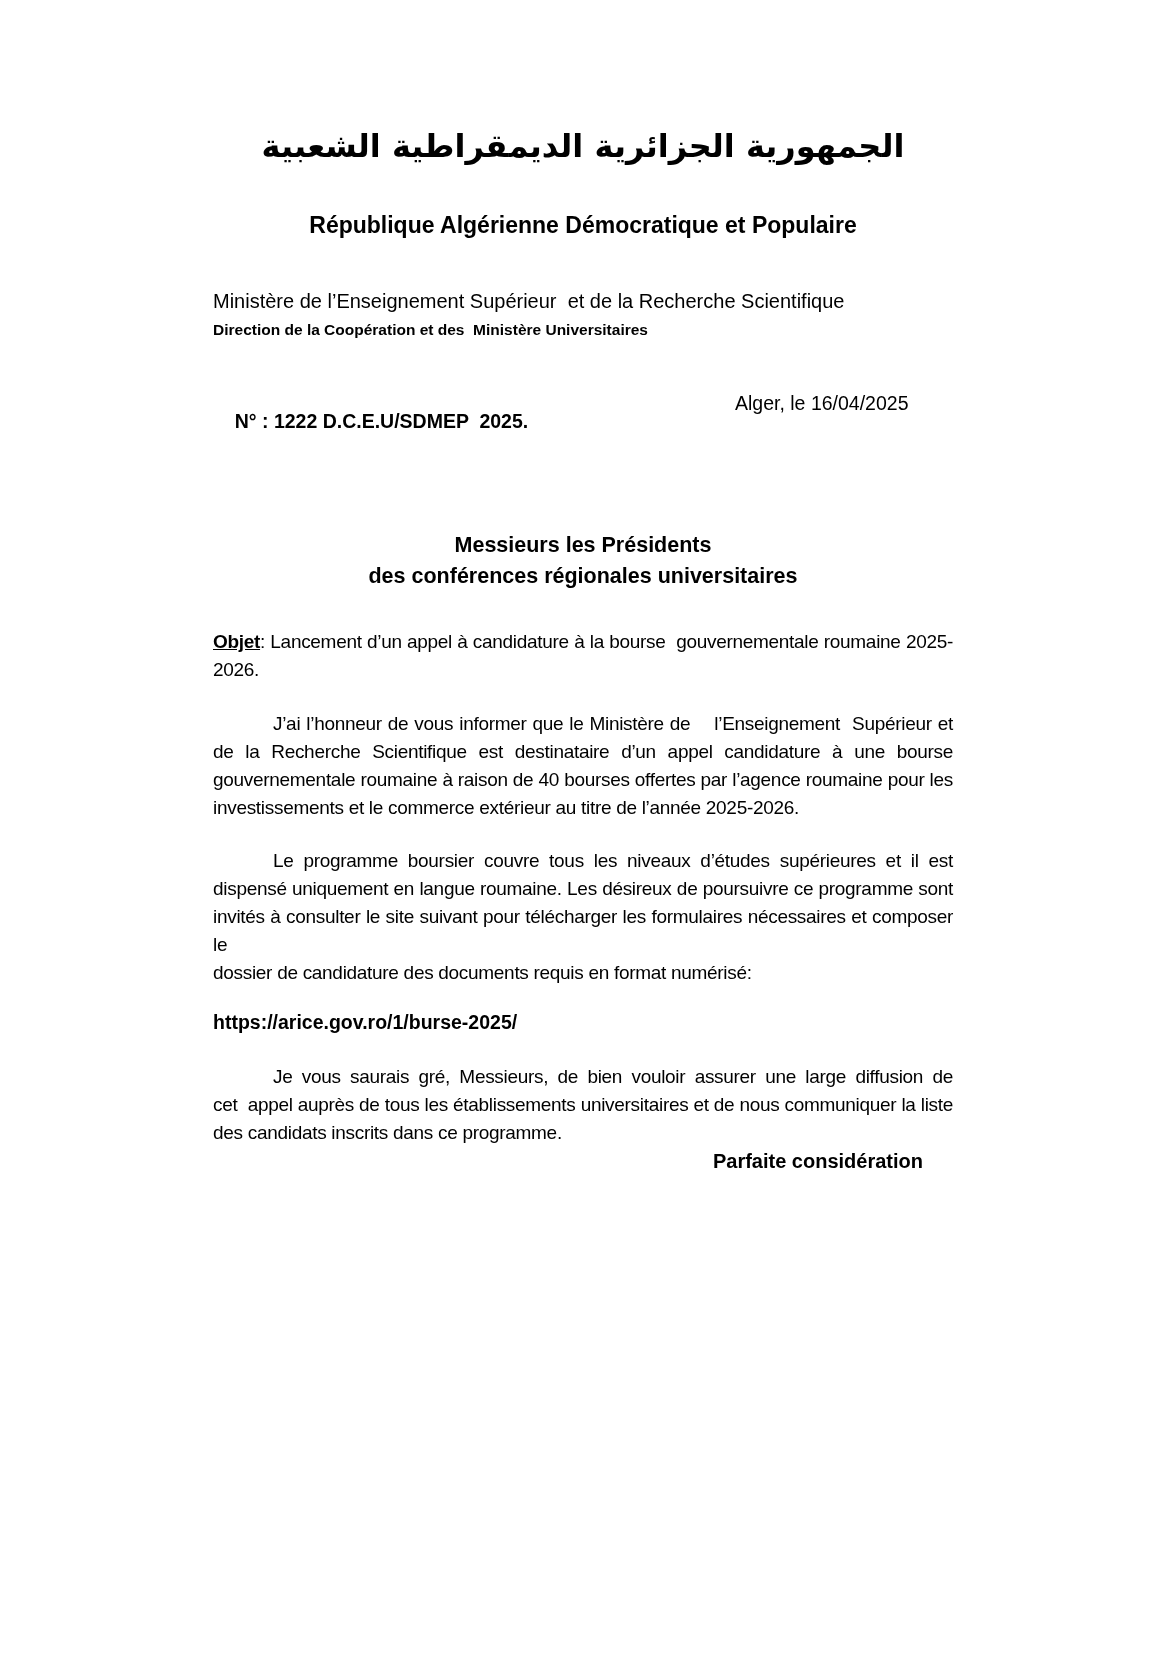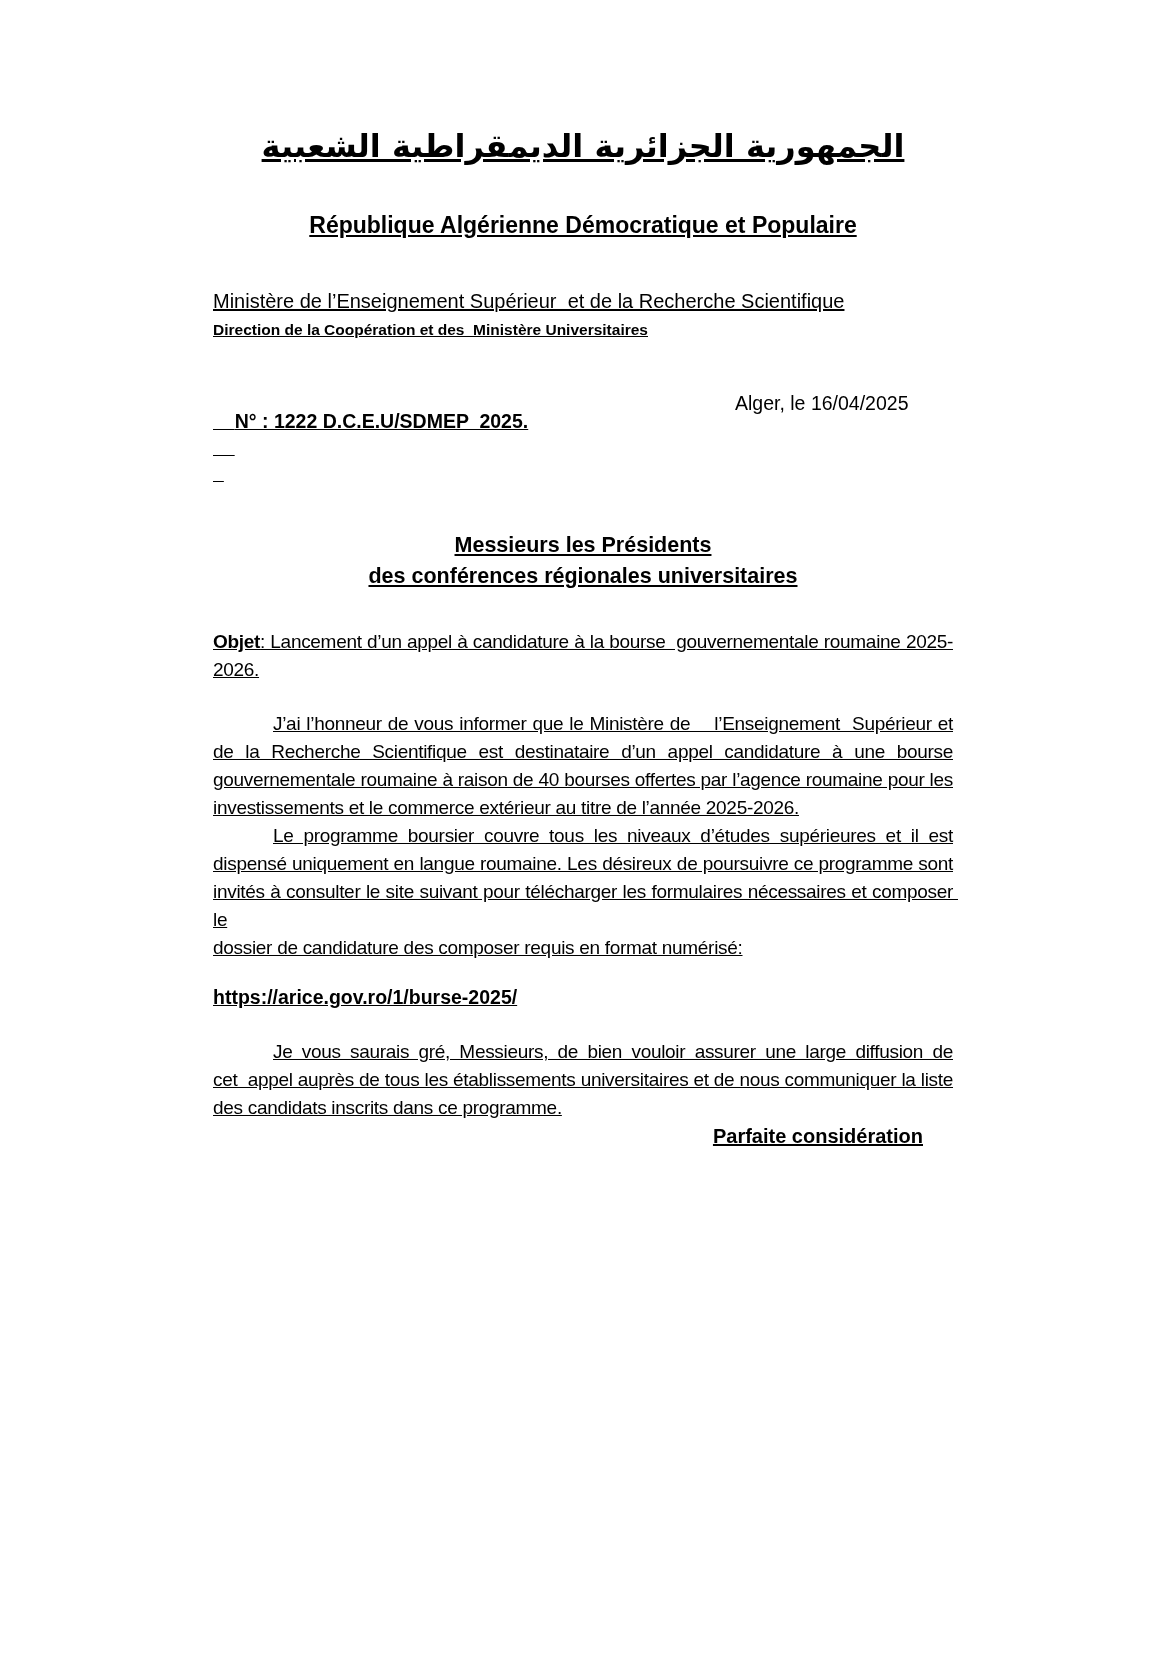--- a/index.html
+++ b/index.html
@@ -7,21 +7,20 @@
     position: relative;
     width: 1008px;
     min-height: 1653px;
     margin: 0 auto;
     background: #ffffff;
     color: #000000;
     box-sizing: border-box;
     padding: 122px 135px 40px 133px;
     font-family: "Liberation Sans", sans-serif;
     overflow: hidden;
-    text-decoration: underline;
   }
   .arabic {
     font-family: "DejaVu Sans", sans-serif;
     direction: rtl;
     font-weight: bold;
     font-size: 32px;
     line-height: 48px;
     text-align: center;
   }
   .republic {
@@ -64,21 +63,21 @@
     font-size: 19px;
     line-height: 28px;
     letter-spacing: -0.3px;
     white-space: pre-wrap;
   }
   .jl { text-align: justify; text-align-last: justify; text-justify: inter-word; }
   .ll { text-align: left; text-align-last: left; }
   .ind { text-indent: 60px; }
   .objet { margin-top: 36px; }
   .p1 { margin-top: 26px; }
-  .p2 { }
+  .p2 { margin-top: 25px; }
   .url {
     margin-top: 22px;
     font-weight: bold;
     font-size: 19.5px;
     line-height: 26px;
     white-space: pre-wrap;
   }
   .p3 { margin-top: 21px; }
   .p4 { margin-top: 28px; }
   .b { font-weight: bold; }
@@ -122,21 +121,21 @@
     <div class="tline jl ind">J’ai l’honneur de vous informer que le Ministère de    l’Enseignement  Supérieur et</div>
     <div class="tline jl">de la Recherche Scientifique est destinataire d’un appel candidature à une bourse</div>
     <div class="tline jl">gouvernementale roumaine à raison de 40 bourses offertes par l’agence roumaine pour les</div>
     <div class="tline ll">investissements et le commerce extérieur au titre de l’année 2025-2026.</div>
   </div>
 
   <div class="p2">
     <div class="tline jl ind">Le programme boursier couvre tous les niveaux d’études supérieures et il est</div>
     <div class="tline jl">dispensé uniquement en langue roumaine. Les désireux de poursuivre ce programme sont</div>
     <div class="tline jl">invités à consulter le site suivant pour télécharger les formulaires nécessaires et composer le</div>
-    <div class="tline ll">dossier de candidature des composer requis en format numérisé:</div>
+    <div class="tline ll">dossier de candidature des documents requis en format numérisé:</div>
   </div>
 
   <div class="url">https://arice.gov.ro/1/burse-2025/</div>
 
 
   <div class="p4">
     <div class="tline jl ind">Je vous saurais gré, Messieurs, de bien vouloir assurer une large diffusion de</div>
     <div class="tline jl">cet  appel auprès de tous les établissements universitaires et de nous communiquer la liste</div>
     <div class="tline ll">des candidats inscrits dans ce programme.</div>
   </div>

